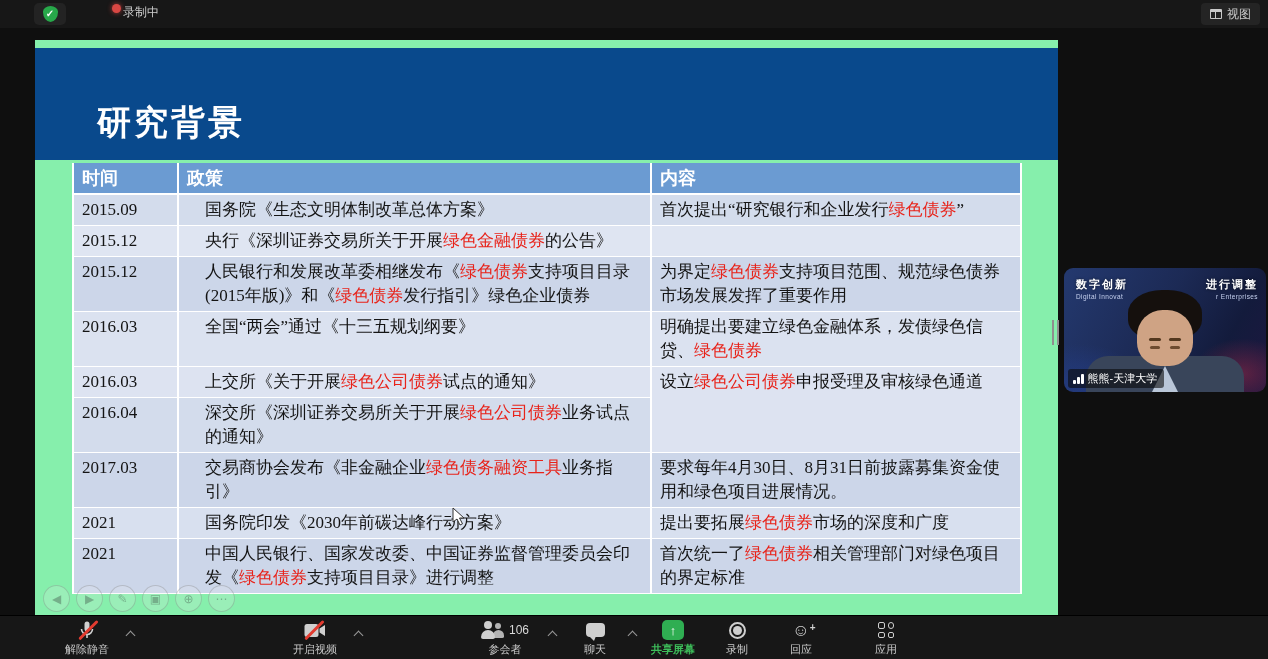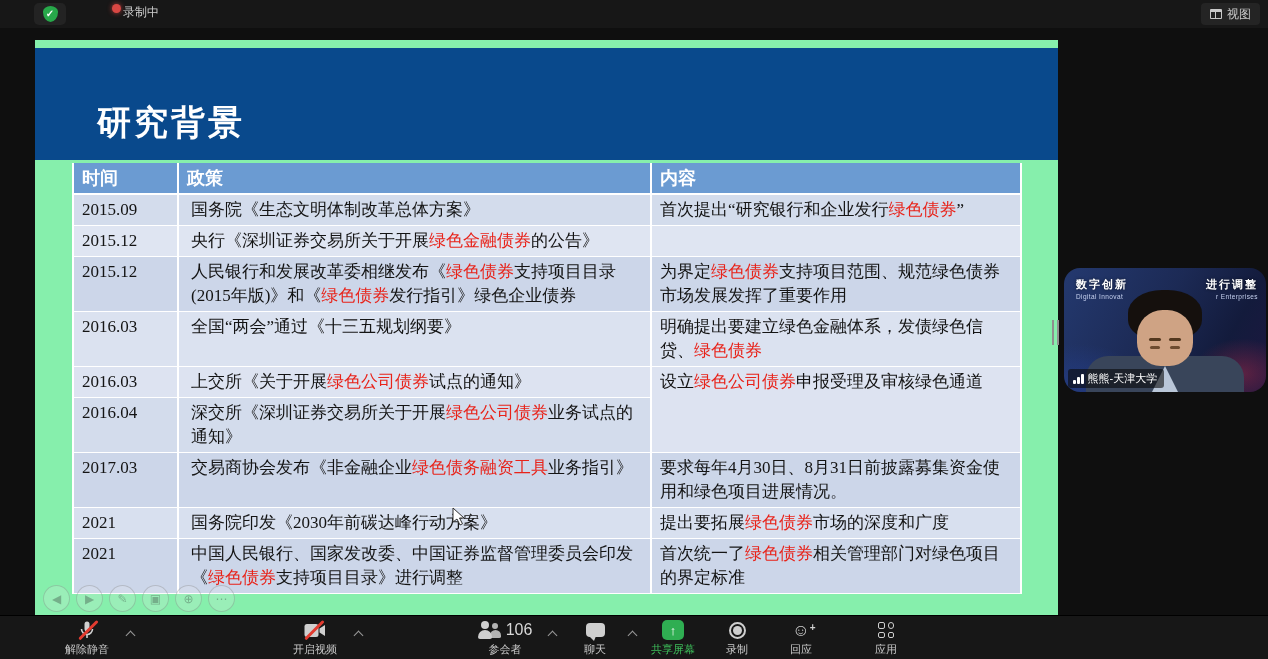--- a/index.html
+++ b/index.html
@@ -19,30 +19,30 @@
 
   
   .slide { position:absolute; left:18px; top:40px; width:1023px; height:577px; background:#86efac;margin-left:17px; }
   .banner { position:absolute; left:0; top:8px; width:100%; height:112px; background:#09498c; }
   .slide-title { position:absolute; left:62px; top:52px; color:#ffffff; font-size:34px; font-weight:bold; letter-spacing:3px; font-family:"Liberation Sans",sans-serif; }
 
   .tablewrap { position:absolute; left:37px; top:123px; width:948px; }
   table.policy { border-collapse:collapse; width:100%; table-layout:fixed; font-family:"Liberation Serif","DejaVu Serif",serif; font-size:17px; color:#141414; }
   table.policy th { background:#6b9bd2; color:#fff; font-weight:bold; text-align:left; font-size:18px; padding:3px 8px; border:2px solid #fff; border-top:none; height:30px; }
   table.policy td { vertical-align:top; padding:3px 8px; border:1.5px solid #fff; border-left-width:2px; border-right-width:2px; line-height:24px; }
-  table.policy td.c-policy { padding-left:12px; }
+  table.policy td.c-policy { padding-left:26px; }
   .red { color:#e8231a; }
   .cursor { position:absolute; left:452px; top:507px; z-index:40; }
 
   
   .pptctl { position:absolute; left:8px; top:545px; display:flex; gap:6px; opacity:.55; }
   .pptctl .c { width:27px; height:27px; border-radius:50%; border:1px solid rgba(125,125,125,.6); background:rgba(238,238,238,.35); color:rgba(75,75,75,.7); font-size:12px; display:flex; align-items:center; justify-content:center; }
 
   
-  .tile { position:absolute; left:1064px; top:268px; width:202px; height:124px; border-radius:16px; overflow:hidden; background:
+  .tile { position:absolute; left:1064px; top:268px; width:202px; height:124px; border-radius:9px; overflow:hidden; background:
       radial-gradient(70px 50px at 88% 85%, rgba(150,40,70,.55), rgba(0,0,0,0) 70%),
       radial-gradient(90px 60px at 8% 95%, rgba(40,70,160,.5), rgba(0,0,0,0) 70%),
       linear-gradient(120deg,#24396f 0%,#1c2a55 45%,#131b3c 75%,#1d1740 100%); }
   .tile-ttl { position:absolute; top:9px; color:#fff; font-weight:bold; font-size:11px; letter-spacing:2px; text-shadow:0 0 3px rgba(0,0,0,.6); }
   .tile-ttl.l { left:12px; } .tile-ttl.r { right:8px; }
   .tile-sub { position:absolute; top:25px; color:#c7d2f0; font-size:6.5px; letter-spacing:.4px; }
   .tile-sub.l { left:12px; } .tile-sub.r { right:8px; }
   .hair { position:absolute; left:50%; top:22px; transform:translateX(-50%); width:74px; height:50px; background:#15100d; border-radius:46% 46% 40% 40%; }
   .face { position:absolute; left:50%; top:42px; transform:translateX(-50%); width:56px; height:56px; background:#cfa384; border-radius:46% 46% 42% 42%; }
   .brow { position:absolute; width:12px; height:3px; background:#53381f; border-radius:2px; top:28px; }
@@ -56,34 +56,34 @@
   .sig span { width:2.5px; background:#fff; border-radius:1px; display:block; }
   .panel-handle { position:absolute; left:1052px; top:320px; width:7px; height:25px; border-left:2px solid #8f8f8f; border-right:2px solid #8f8f8f; }
 
   
   .bottombar { position:absolute; left:0; bottom:0; width:1268px; height:44px; background:#171717; border-top:1px solid #000; }
   .tb-item { position:absolute; top:5px; width:70px; display:flex; flex-direction:column; align-items:center; gap:3px; }
   .tb-ico { height:18px; display:flex; align-items:center; justify-content:center; position:relative; }
   .tb-label { font-size:11px; color:#c9c9c9; white-space:nowrap; }
   .caret { position:absolute; width:7px; height:7px; border-top:1.5px solid #9a9a9a; border-left:1.5px solid #9a9a9a; transform:rotate(45deg); top:11px; }
   .slash { position:absolute; left:8px; top:-4px; width:2.5px; height:26px; background:#e23b30; transform:rotate(45deg); border-radius:2px; }
-  .count { color:#d8d8d8; font-size:16px; margin-left:4px; }
+  .count { color:#d8d8d8; font-size:12px; margin-left:4px; }
   
   .ppl { position:relative; width:24px; height:18px; }
   .ppl i { position:absolute; background:#cfcfcf; }
   .ppl .h1 { left:3px; top:0; width:8px; height:8px; border-radius:50%; }
   .ppl .b1 { left:0; top:9px; width:14px; height:9px; border-radius:7px 7px 2px 2px; }
   .ppl .h2 { left:14px; top:2px; width:6px; height:6px; border-radius:50%; opacity:.85;}
   .ppl .b2 { left:12px; top:9px; width:11px; height:8px; border-radius:6px 6px 2px 2px; opacity:.85;}
   
   .bub { width:19px; height:14px; background:#cfcfcf; border-radius:4px; position:relative; }
   .bub::after { content:""; position:absolute; left:3px; bottom:-4px; border-left:5px solid transparent; border-right:2px solid transparent; border-top:5px solid #cfcfcf; }
   
   .share-sq { width:22px; height:20px; background:#2fae52; border-radius:5px; color:#fff; font-size:13px; font-weight:bold; display:flex; align-items:center; justify-content:center; }
-  .tb-label.green { color:#3dbd5a; }
+  .tb-label.green { color:#3dbd5a;font-weight:bold; }
   
   .rec-ico { width:17px; height:17px; border:2px solid #cfcfcf; border-radius:50%; display:flex; align-items:center; justify-content:center; }
   .rec-ico i { width:9px; height:9px; background:#cfcfcf; border-radius:50%; display:block; }
   
   .smile { color:#cfcfcf; font-size:17px; line-height:17px; position:relative; }
   .smile b { position:absolute; right:-6px; top:-3px; font-size:10px; }
   
   .apps { width:16px; height:16px; position:relative; }
   .apps i { position:absolute; width:6.5px; height:6.5px; background:transparent; border:1.7px solid #cfcfcf; border-radius:2px; }
   .apps .a1{left:0;top:0;} .apps .a2{right:0;top:0;border-radius:50%;} .apps .a3{left:0;bottom:0;} .apps .a4{right:0;bottom:0;}

